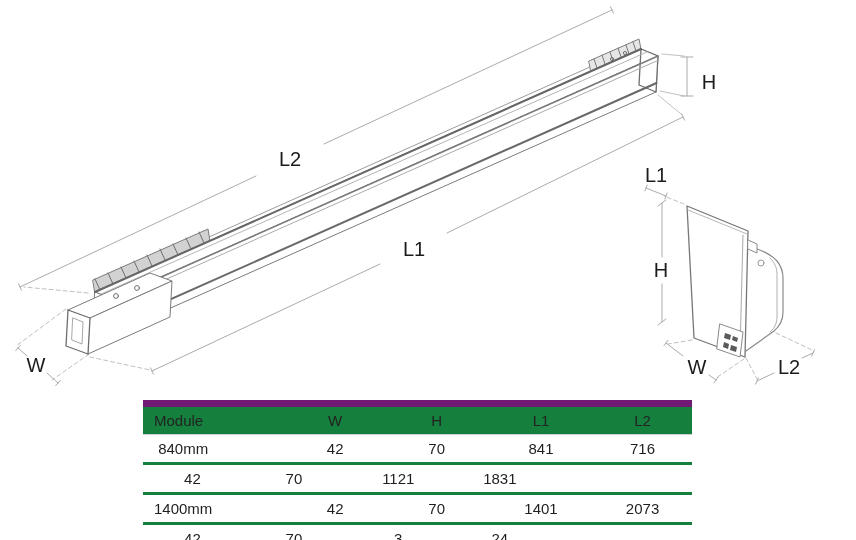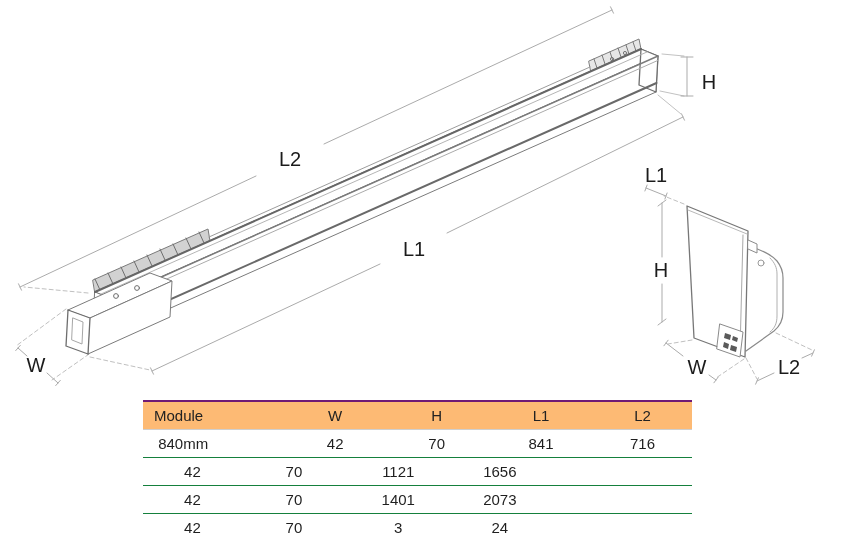--- a/index.html
+++ b/index.html
@@ -12,24 +12,24 @@
   .stage { position: relative; width: 856px; height: 540px; background:#fff; }
   svg text {
     font-family: "Liberation Sans", "DejaVu Sans", sans-serif;
     font-size: 20px;
     fill: #1b1b1b;
   }
   .spec-table {
     position: absolute; left: 143px; top: 400px; width: 549px;
     font-size: 15px; color: #1f1f1f;
   }
-  .spec-row { display: flex; align-items: center; height: 27px; border-bottom: 1px solid #15803d; background:#fff; }
+  .spec-row { display: flex; align-items: center; height: 27px; border-bottom: 3px solid #15803d; background:#fff; }
   .spec-row.header {
-    background: #fdba74;
-    border-top: 2px solid #701a75;
+    background: #15803d;
+    border-top: 7px solid #701a75;
     border-bottom: 1px solid #cfcfcf;
     color: #222;
     justify-content: space-between;
   }
   .cell { white-space: pre; }
   .cell.c0 { width: 26%; text-align: left; padding-left: 11px; box-sizing: border-box; }
   .cell.c1 { width: 18%; text-align: center; }
   .cell.c2 { width: 19%; text-align: center; }
   .cell.c3 { width: 19%; text-align: center; }
   .cell.c4 { width: 18%; text-align: center; }
@@ -217,24 +217,25 @@
       <div class="cell c1">42</div>
       <div class="cell c2">70</div>
       <div class="cell c3">841</div>
       <div class="cell c4">716</div>
     </div>
 
     <div class="spec-row">
       <div class="cell c1">42</div>
       <div class="cell c2">70</div>
       <div class="cell c3">1121</div>
-      <div class="cell c4">1656</div>
-    </div>
-
-    <div class="spec-row">
+      <div class="cell c4">1831</div>
+    </div>
+
+    <div class="spec-row">
+      <div class="cell c0">1400mm</div>
       <div class="cell c1">42</div>
       <div class="cell c2">70</div>
       <div class="cell c3">1401</div>
       <div class="cell c4">2073</div>
     </div>
 
     <div class="spec-row">
       <div class="cell c1">42</div>
       <div class="cell c2">70</div>
       <div class="cell c3">3</div>

